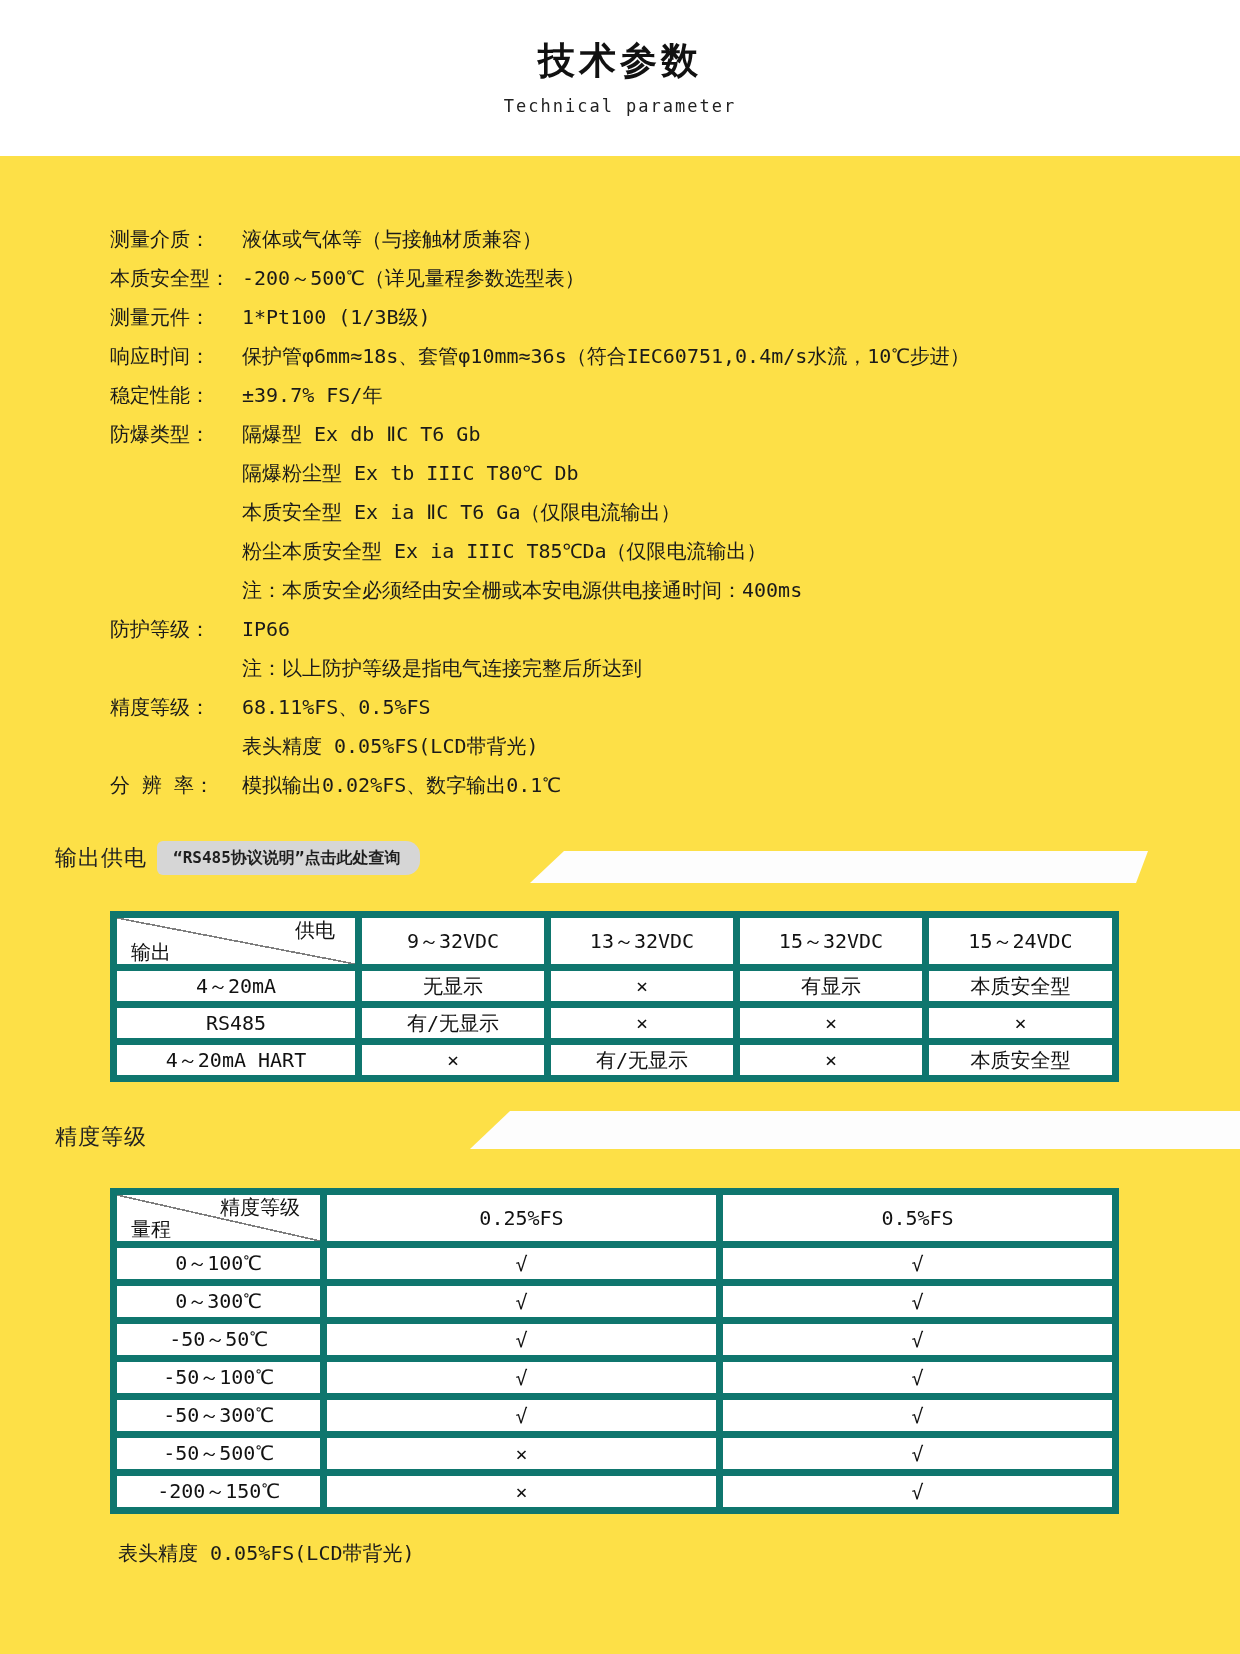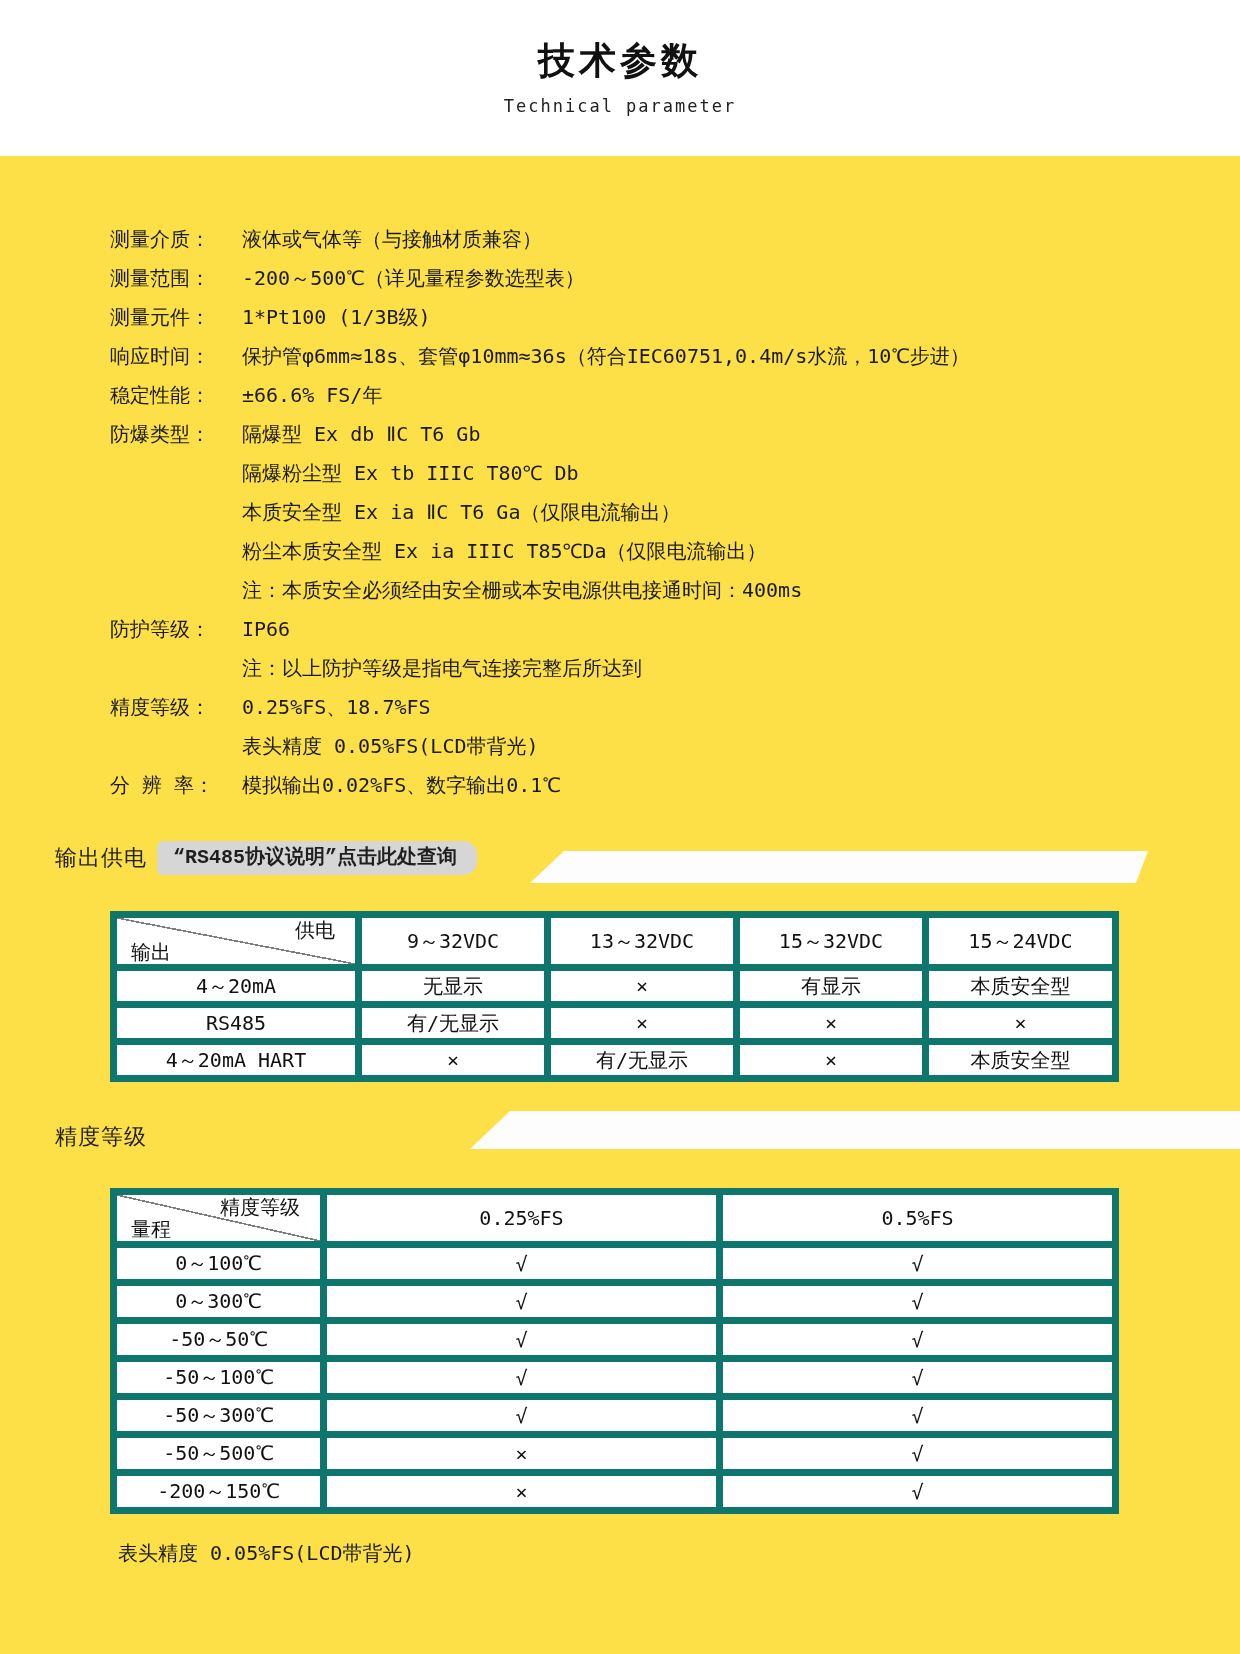--- a/index.html
+++ b/index.html
@@ -36,21 +36,21 @@
   .spec-line { font-size:20px; line-height:39px; white-space:nowrap; }
 
   
   .section-head { display:flex; align-items:center; margin-left:55px; }
   .section-head.first { margin-top:36px; }
   .section-head.second { margin-top:40px; }
   .section-title { font-size:22px; font-weight:normal; color:#222; letter-spacing:1px; }
   .badge {
     margin-left:10px; height:34px; line-height:34px; padding:0 20px 0 16px;
     background:#d6d6d6; border-radius:6px 14px 14px 6px;
-    font-size:20px; font-weight:bold; color:#1f1f1f; cursor:pointer; white-space:nowrap;font-family:Liberation Mono, monospace;
+    font-size:16px; font-weight:bold; color:#1f1f1f; cursor:pointer; white-space:nowrap;
   }
 
   
   .tbl {
     border-collapse:collapse; table-layout:fixed; width:1002px;
     margin-left:110px; margin-top:36px; background:#fff;
     border:2px solid #7d7d7d;
   }
   .tbl td {
     border:7px solid #0f766e; text-align:center; vertical-align:middle;
@@ -87,21 +87,21 @@
     <div class="specs z">
 
       <div class="spec">
         <div class="spec-label">测量介质：</div>
         <div class="spec-lines">
             <div class="spec-line">液体或气体等（与接触材质兼容）</div>
           </div>
       </div>
 
       <div class="spec">
-        <div class="spec-label">测量范围：</div>
+        <div class="spec-label">本质安全型：</div>
         <div class="spec-lines">
             <div class="spec-line">-200～500℃（详见量程参数选型表）</div>
           </div>
       </div>
 
       <div class="spec">
         <div class="spec-label">测量元件：</div>
         <div class="spec-lines">
             <div class="spec-line">1*Pt100 (1/3B级)</div>
           </div>
@@ -110,21 +110,21 @@
       <div class="spec">
         <div class="spec-label">响应时间：</div>
         <div class="spec-lines">
             <div class="spec-line">保护管φ6mm≈18s、套管φ10mm≈36s（符合IEC60751,0.4m/s水流，10℃步进）</div>
           </div>
       </div>
 
       <div class="spec">
         <div class="spec-label">稳定性能：</div>
         <div class="spec-lines">
-            <div class="spec-line">±66.6% FS/年</div>
+            <div class="spec-line">±39.7% FS/年</div>
           </div>
       </div>
 
       <div class="spec">
         <div class="spec-label">防爆类型：</div>
         <div class="spec-lines">
           <div class="spec-line">隔爆型 Ex db ⅡC T6 Gb</div>
           <div class="spec-line">隔爆粉尘型 Ex tb IIIC T80℃ Db</div>
           <div class="spec-line">本质安全型 Ex ia ⅡC T6 Ga（仅限电流输出）</div>
           <div class="spec-line">粉尘本质安全型 Ex ia IIIC T85℃Da（仅限电流输出）</div>
@@ -136,21 +136,21 @@
         <div class="spec-label">防护等级：</div>
         <div class="spec-lines">
           <div class="spec-line">IP66</div>
           <div class="spec-line">注：以上防护等级是指电气连接完整后所达到</div>
         </div>
       </div>
 
       <div class="spec">
         <div class="spec-label">精度等级：</div>
         <div class="spec-lines">
-          <div class="spec-line">0.25%FS、18.7%FS</div>
+          <div class="spec-line">68.11%FS、0.5%FS</div>
           <div class="spec-line">表头精度 0.05%FS(LCD带背光)</div>
         </div>
       </div>
 
       <div class="spec">
         <div class="spec-label">分 辨 率：</div>
         <div class="spec-lines">
             <div class="spec-line">模拟输出0.02%FS、数字输出0.1℃</div>
           </div>
       </div>

